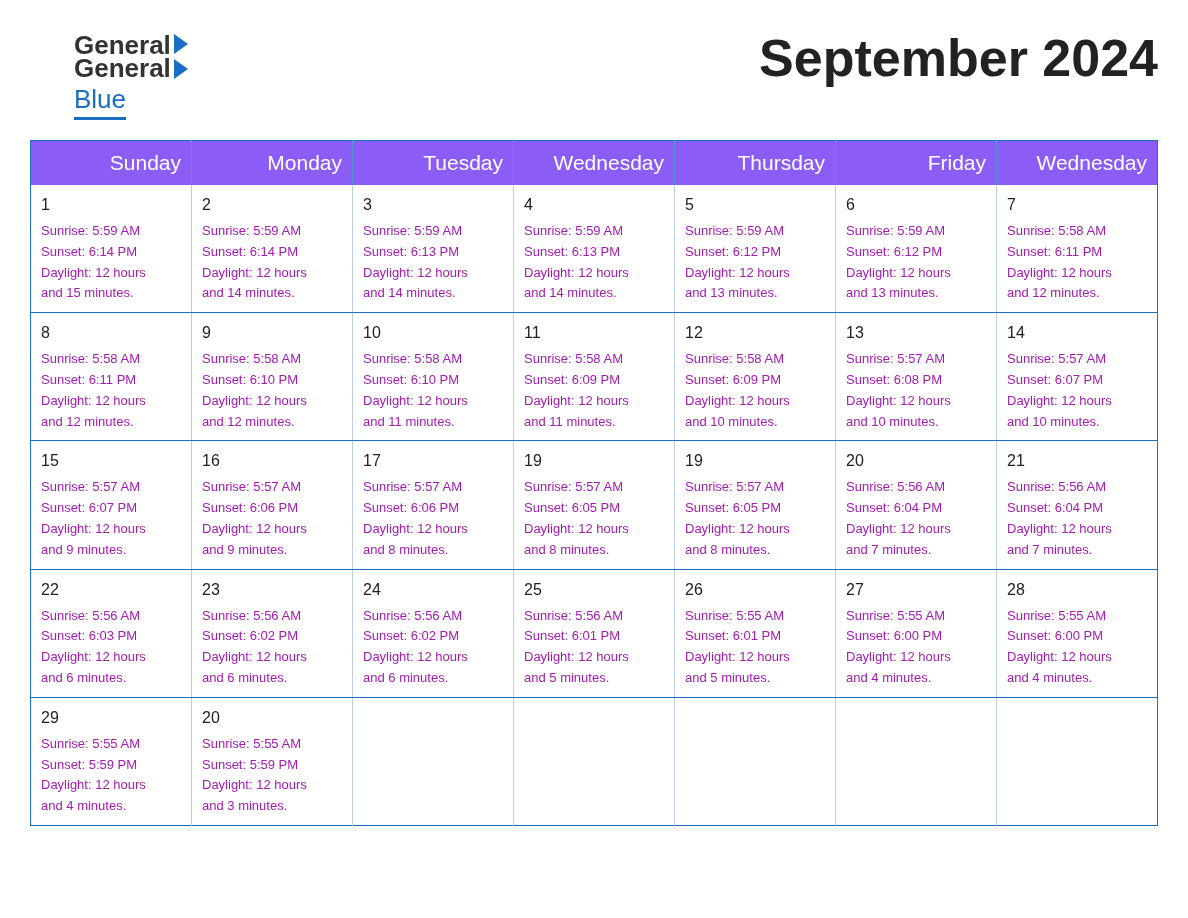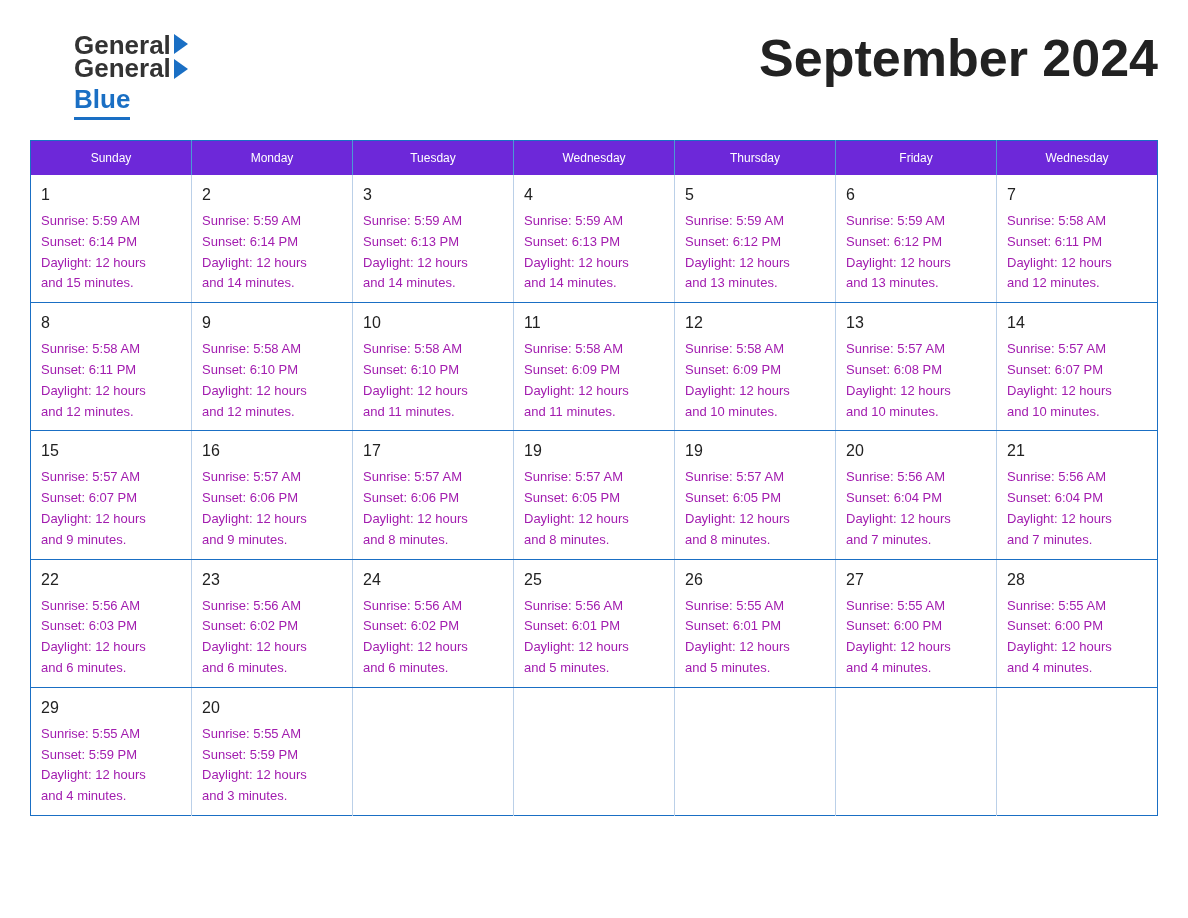--- a/index.html
+++ b/index.html
@@ -52,25 +52,25 @@
       font-size: 22px;
       color: #444;
       margin-top: 4px;
     }
     .calendar {
       width: 100%;
       border-collapse: collapse;
       border: 1px solid #1a6fc4;
     }
     .calendar th {
-      background-color: #6d28d9;
+      background-color: #8b5cf6;
       color: #fff;
-      text-align: center;
+      text-align: right;
       padding: 10px 10px;
-      font-size: 12px;
+      font-size: 21px;
       font-weight: normal;
       border-right: 1px solid #4a9ad4;
     }
     .calendar th:last-child { border-right: none; }
     .calendar td {
       vertical-align: top;
       padding: 8px 10px;
       border-right: 1px solid #bbd0e8;
       border-bottom: 1px solid #1a6fc4;
       width: 14.28%;
@@ -107,21 +107,21 @@
   <div class="logo-area">
     <div class="logo-text">
       <span class="logo-general">General</span>
       <span class="logo-triangle"></span>
       <br>
     </div>
     <div style="display:flex; align-items:center; margin-top:-8px;">
       <span style="font-size:26px; font-weight:bold; color:#333;">General</span>
       <span style="width:0;height:0;border-left:14px solid #1a6fc4;border-top:10px solid transparent;border-bottom:10px solid transparent;margin-left:3px;"></span>
     </div>
-    <div style="font-size:26px; font-weight:bold; color:#1a6fc4; border-bottom: 3px solid #1a6fc4; padding-bottom:2px;">Blue</div>
+    <div style="font-size:26px; font-weight:normal; color:#1a6fc4; border-bottom: 3px solid #1a6fc4; padding-bottom:2px;">Blue</div>
   </div>
   <div class="title-area">
     <div class="cal-title">September 2024</div>
   </div>
 </div>
 
 <table class="calendar">
   <thead>
     <tr>
       <th>Sunday</th>

